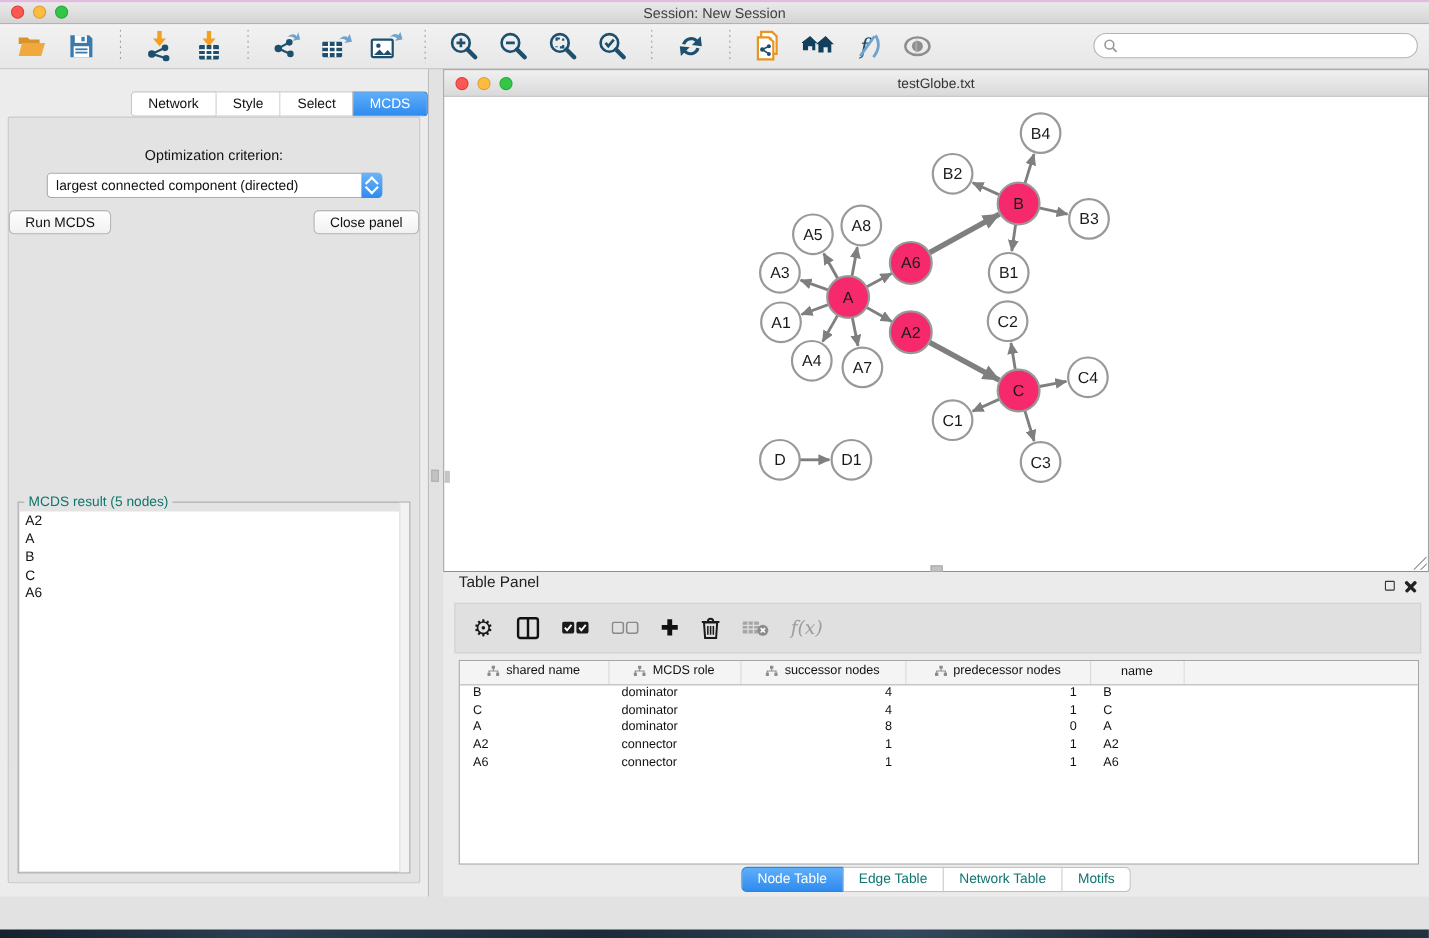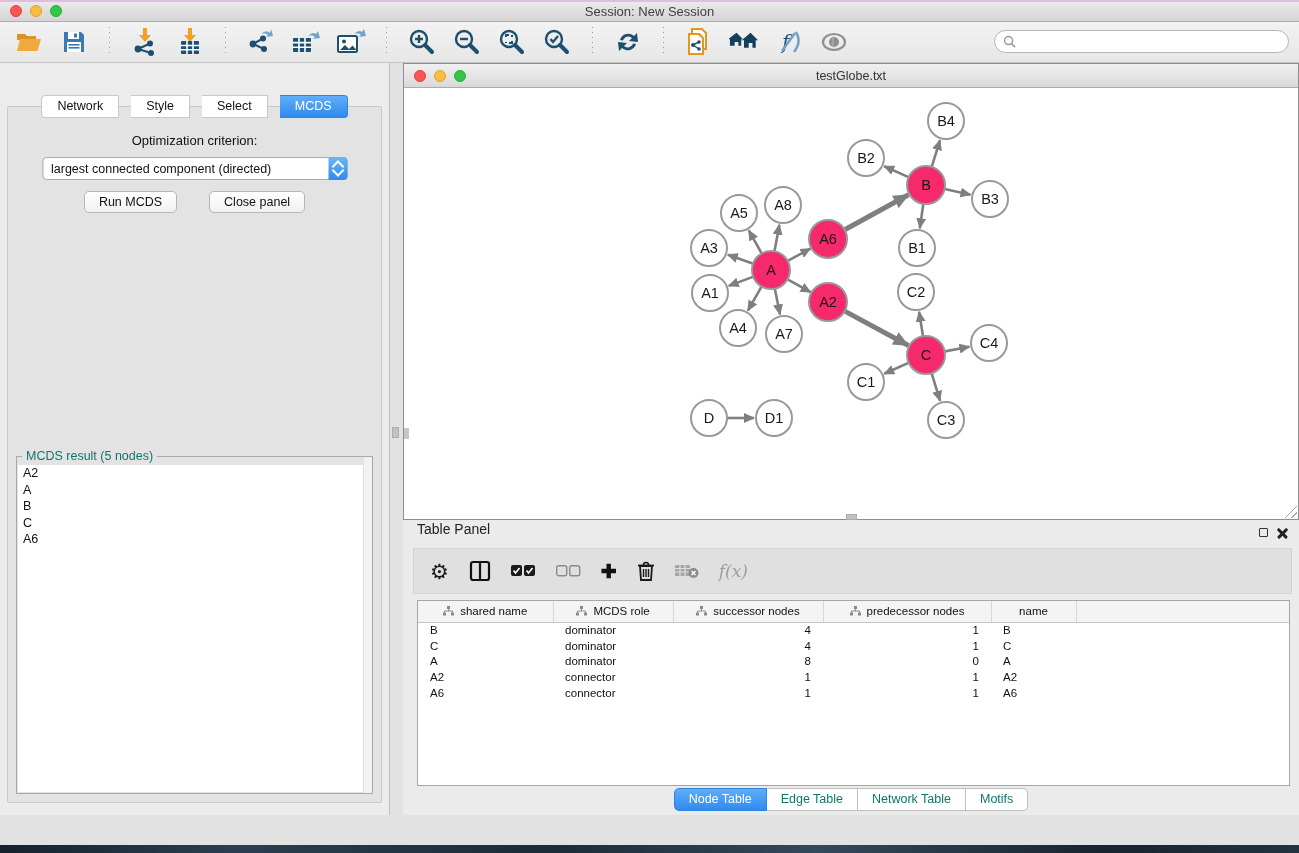--- a/index.html
+++ b/index.html
@@ -38,41 +38,41 @@
     background:#ECECEC; border-right:1px solid #BDBDBD; }
   .cp-header { position:relative; height:30px; }
   .cp-title { position:absolute; left:12px; top:9px; font-size:12.5px; color:#222; }
   .panel-controls { position:absolute; right:10px; top:9px; display:flex; gap:9px; align-items:center; }
   .float-icon { width:9px; height:9px; border:1.5px solid #333; border-radius:1px; display:inline-block; }
   .close-x { width:11px; height:11px; position:relative; display:inline-block; }
   .close-x::before, .close-x::after { content:""; position:absolute; left:-1px; top:4.5px; width:13px; height:2.5px;
     background:#222; border-radius:1px; }
   .close-x::before { transform:rotate(45deg); } .close-x::after { transform:rotate(-45deg); }
 
-  .cp-tabs { position:absolute; left:0; right:0; top:32px; display:flex; justify-content:center; z-index:3;gap:12px; }
+  .cp-tabs { position:absolute; left:0; right:0; top:20px; display:flex; justify-content:flex-end; z-index:3; }
   .cp-tab { font-size:12.5px; padding:3px 15px 4px; background:#FFFFFF; border:1px solid #C8C8C8;
     border-left:none; color:#111; }
   .cp-tab:first-child { border-left:1px solid #C8C8C8; border-radius:4px 0 0 4px; }
   .cp-tab:last-child { border-radius:0 4px 4px 0; }
   .cp-tab.active { background:linear-gradient(#5FAEF9,#2E8BEF); color:#FFFFFF; border-color:#2E84E0; }
 
   .cp-inner { position:absolute; left:7px; right:7px; top:43px; bottom:12px;
     background:#E3E3E3; border:1px solid #C9C9C9; border-radius:2px; }
   .opt-label { position:absolute; left:0; right:0; top:26px; text-align:center; font-size:13px; color:#111; }
   .dropdown { position:absolute; left:50%; transform:translateX(-50%); top:50px; width:305px; height:23px;
     background:#FFFFFF; border:1px solid #ABABAB; border-radius:4px; display:flex; align-items:center; }
   .dropdown .dd-value { flex:1; font-size:12.5px; padding-left:8px; color:#111;
     white-space:nowrap; overflow:hidden; }
   .dd-stepper { width:19px; height:23px; margin:-1px -1px -1px 0; border-radius:0 4px 4px 0;
     background:linear-gradient(#6CB5F9,#2E8BEF); position:relative; flex:none; }
   .dd-stepper::before, .dd-stepper::after { content:""; position:absolute; left:5.5px;
     width:7px; height:7px; border:2px solid #fff; border-right:none; border-bottom:none; }
   .dd-stepper::before { top:5px; transform:rotate(45deg); }
   .dd-stepper::after  { bottom:5px; transform:rotate(225deg); }
-  .cp-buttons { position:absolute; left:0; right:0; top:84px; display:flex; justify-content:center; gap:32px; }
+  .cp-buttons { position:absolute; left:0; right:0; top:84px; display:flex; justify-content:space-between; gap:32px; }
   .mac-btn { font-size:12.5px; color:#111; background:linear-gradient(#FFFFFF,#F1F1F1);
     border:1px solid #B6B6B6; border-radius:5px; padding:3px 14px; font-family:"Liberation Sans", sans-serif; }
 
   .result-box { position:absolute; left:8px; right:8px; top:349px; bottom:8px;
     border:1px solid #A9A9A9; }
   .result-legend { position:absolute; left:5px; top:-8px; background:#E3E3E3; padding:0 4px;
     font-size:12.5px; color:#0f766e; }
   .result-list { position:absolute; left:1px; right:1px; top:8px; bottom:1px; background:#FFFFFF;
     overflow:hidden; }
   .result-scroll { position:absolute; right:0; top:0; bottom:0; width:9px; background:#F2F2F2;

